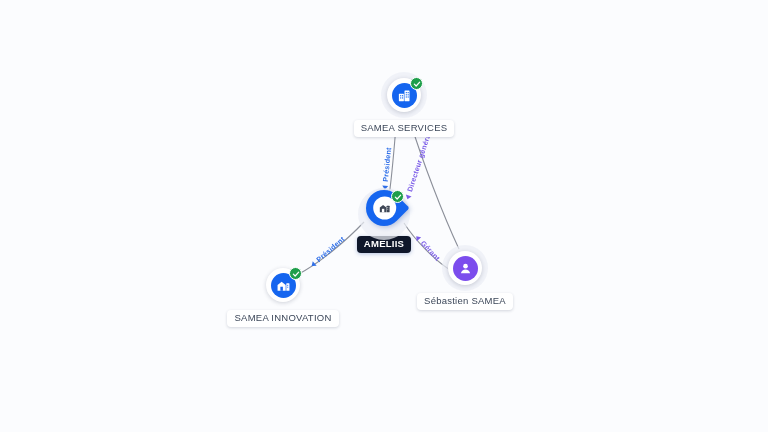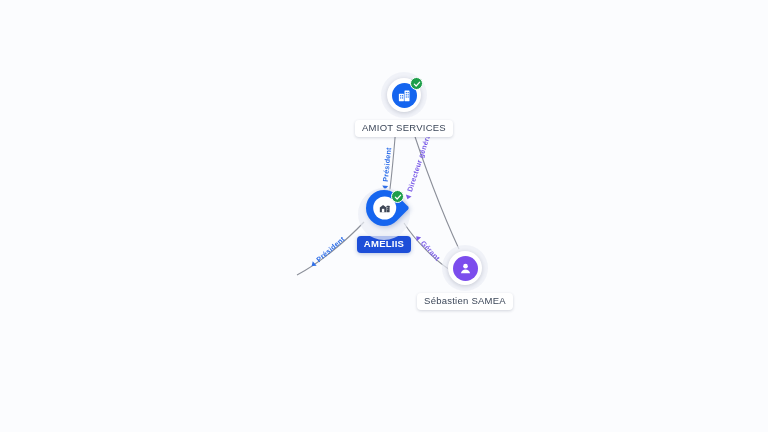--- a/index.html
+++ b/index.html
@@ -125,21 +125,21 @@
     letter-spacing:0.25px;
     white-space:nowrap;
     line-height:1;
   }
   .chip.light {
     background:#ffffff;
     color:#3c4759;
     box-shadow:0 1px 3px rgba(30,40,70,0.18);
   }
   .chip.accent {
-    background:#1d4ed8;
+    background:#0f172a;
     color:#ffffff;
     font-weight:700;
     box-shadow:0 1px 4px rgba(20,60,150,0.30);
   }
   .icon-svg { display:block; }
 </style>
 </head>
 <body style="background: rgb(251, 252, 254);">
 
 <div id="canvas">
@@ -190,21 +190,21 @@
             <rect x="17" y="13.5" width="1.8" height="1.8" fill="#1565ef"></rect>
           </svg>
         </div>
         <div class="badge">
           <svg viewBox="0 0 24 24">
             <path d="M4 12.5 L9.5 18 L20 6.5" fill="none" stroke="#ffffff" stroke-width="3.6" stroke-linecap="round" stroke-linejoin="round"></path>
           </svg>
         </div>
       </div>
     </div>
-    <div class="chip light">AMIOT SERVICES</div>
+    <div class="chip light">SAMEA SERVICES</div>
   </div>
 
   <div class="node" style="left:344px; top:188px; width:80px;">
     <div class="node-halo" style="width:52px;height:52px;">
       <div class="pin-wrap">
         <div class="pin">
           <div class="pin-hole">
             <svg class="icon-svg" width="13" height="13" viewBox="0 0 24 24">
               <path d="M3 20 V11 L9 6.5 L15 11 V20 Z" fill="#3e4654"></path>
               <rect x="15.5" y="8" width="5.5" height="12" rx="0.6" fill="#3e4654"></rect>
@@ -217,20 +217,41 @@
         <div class="badge" style="top:0px;right:0px;">
           <svg viewBox="0 0 24 24">
             <path d="M4 12.5 L9.5 18 L20 6.5" fill="none" stroke="#ffffff" stroke-width="3.6" stroke-linecap="round" stroke-linejoin="round"></path>
           </svg>
         </div>
       </div>
     </div>
     <div class="chip accent" style="margin-top:-4px;">AMELIIS</div>
   </div>
 
+  <div class="node" style="left:215px; top:262px; width:136px;">
+    <div class="node-halo plain">
+      <div class="disc">
+        <div class="inner blue">
+          <svg class="icon-svg" width="15" height="15" viewBox="0 0 24 24">
+            <path d="M2.5 20.5 V11 L9 6 L15.5 11 V20.5 Z" fill="#ffffff"></path>
+            <rect x="16.5" y="8.5" width="5" height="12" rx="0.6" fill="#ffffff"></rect>
+            <rect x="7" y="14" width="4" height="6.5" fill="#1565ef"></rect>
+            <rect x="18" y="11" width="1.5" height="1.5" fill="#1565ef"></rect>
+            <rect x="18" y="14" width="1.5" height="1.5" fill="#1565ef"></rect>
+          </svg>
+        </div>
+        <div class="badge">
+          <svg viewBox="0 0 24 24">
+            <path d="M4 12.5 L9.5 18 L20 6.5" fill="none" stroke="#ffffff" stroke-width="3.6" stroke-linecap="round" stroke-linejoin="round"></path>
+          </svg>
+        </div>
+      </div>
+    </div>
+    <div class="chip light">SAMEA INNOVATION</div>
+  </div>
 
   <div class="node" style="left:397px; top:245px; width:136px;">
     <div class="node-halo">
       <div class="disc">
         <div class="inner purple">
           <svg class="icon-svg" width="15" height="15" viewBox="0 0 24 24">
             <circle cx="12" cy="8.2" r="3.7" fill="#ffffff"></circle>
             <path d="M4.6 19.6 C5.4 15.4 8.4 13.4 12 13.4 C15.6 13.4 18.6 15.4 19.4 19.6 Z" fill="#ffffff"></path>
           </svg>
         </div>

